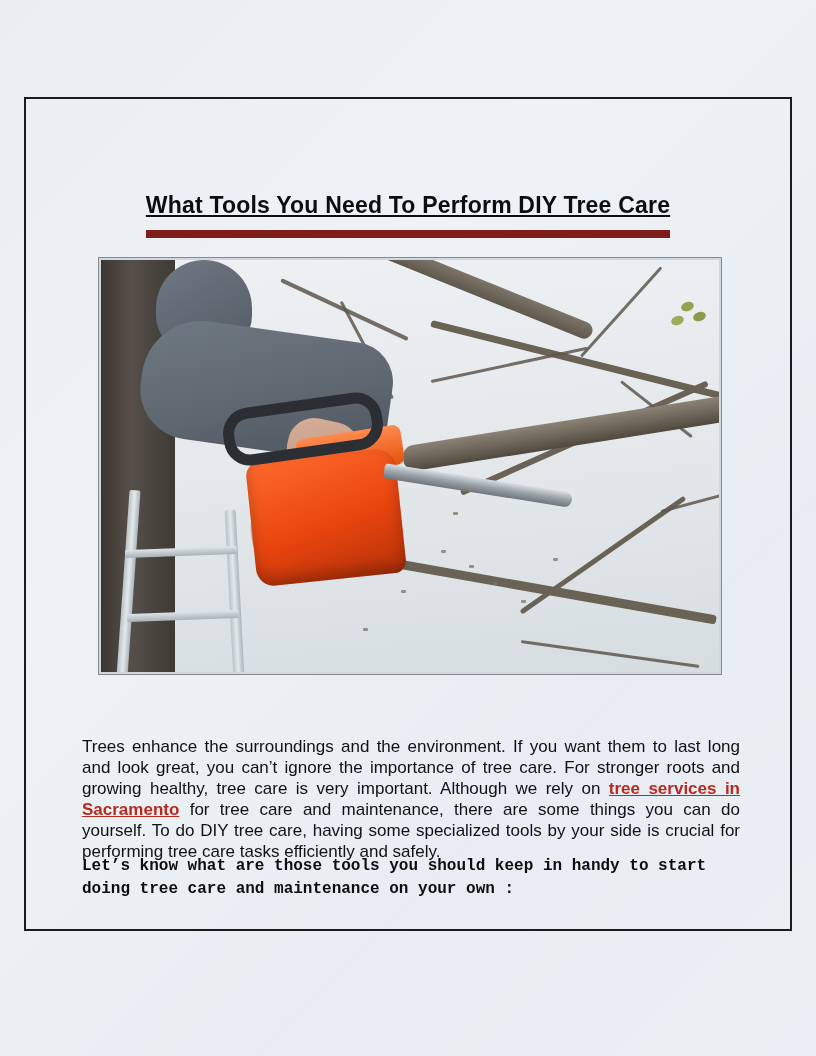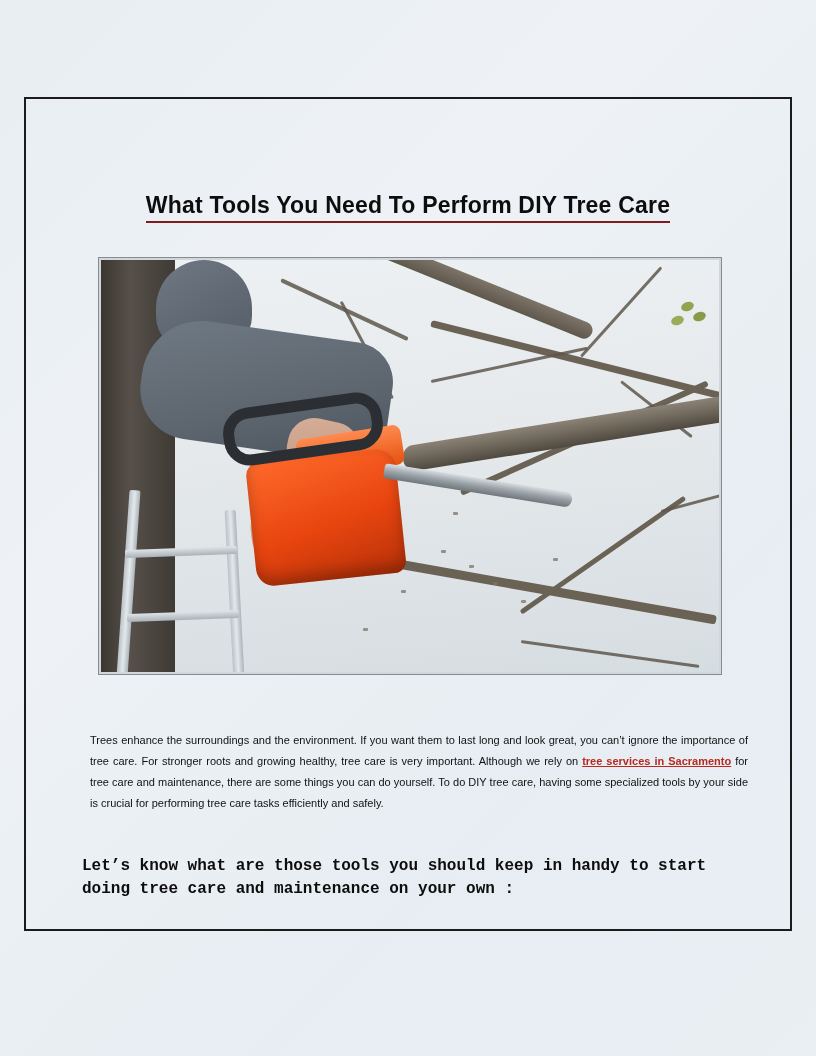--- a/index.html
+++ b/index.html
@@ -29,22 +29,23 @@
     left: 0;
     right: 0;
     top: 78px;
     text-align: center;
     font-size: 23px;
     font-weight: bold;
     color: #0d0d0d;
     letter-spacing: 0.2px;
   }
   .doc-title span {
-    border-bottom: 2px solid #7f1d1d;
-    padding-bottom: 3px;
+    border-bottom: 8px solid #7f1d1d;
+    padding-bottom: 12px;
+    text-decoration: underline;
   }
   .hero-wrap {
     position: absolute;
     left: 72px;
     top: 158px;
     width: 624px;
     height: 418px;
     border: 1px solid #8a8a8a;
     background: #cfd8de;
     box-sizing: border-box;
@@ -183,24 +184,24 @@
   .chip {
     position: absolute;
     width: 5px; height: 3px;
     background: #7e7365;
     opacity: .75;
     border-radius: 1px;
   }
   
   .body-copy {
     position: absolute;
-    left: 64px;
+    left: 56px;
     top: 620px;
     width: 658px;
-    font-size: 11px;
+    font-size: 17px;
     line-height: 21px;
     color: #111;
     text-align: justify;
   }
   .body-copy a {
     color: #b8291f;
     font-weight: bold;
     text-decoration: underline;
   }
   .closing {

